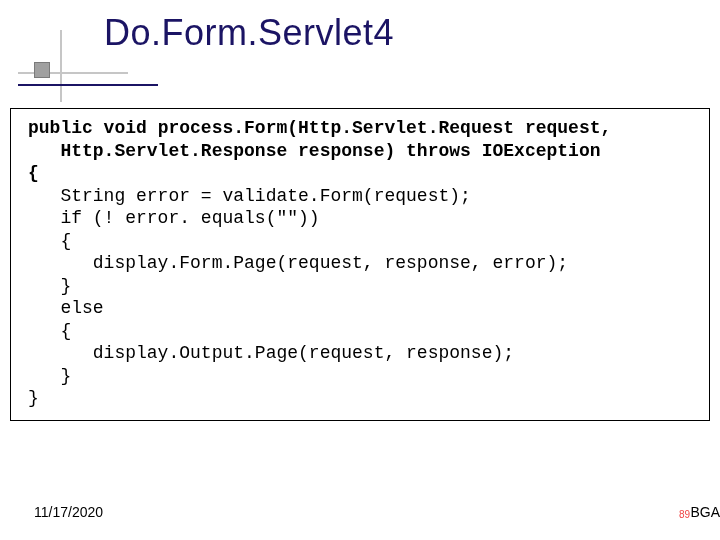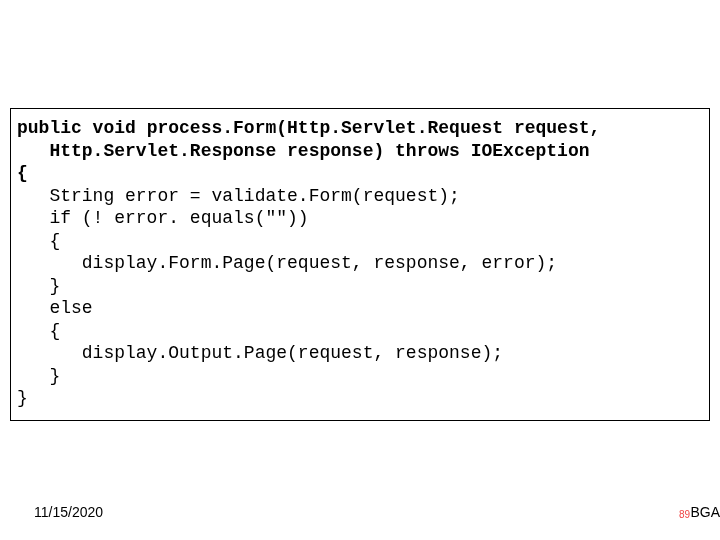--- a/index.html
+++ b/index.html
@@ -65,21 +65,21 @@
     height: 14px;
     background: #a0a0a0;
     border: 1px solid #7a7a7a;
   }
   .code-box {
     position: absolute;
     left: 10px;
     right: 10px;
     top: 108px;
     border: 1px solid #000;
-    padding: 8px 6px 10px 6px;
+    padding: 8px 6px 10px 17px;
     box-sizing: border-box;
   }
   .code {
     font-family: "Courier New", Courier, monospace;
     font-size: 18px;
     line-height: 1.25;
     color: #000;
     white-space: pre;
     margin: 0;
   }
@@ -108,34 +108,41 @@
     bottom: 20px;
     font-size: 10px;
     color: #ef4444;
   }
 </style>
 </head>
 <body>
 
 <div class="slide">
 
+  <div class="title-wrap">
+    <div class="line-v"></div>
+    <div class="line-h2"></div>
+    <div class="line-h1"></div>
+    <div class="box-small"></div>
+    <h1 class="title">Do.Form.Servlet4</h1>
+  </div>
 
   <div class="code-box">
     <pre class="code"><b><span>public void</span></b><b><span> process.Form(Http.Servlet.Request request,</span></b>
 <b><span>   Http.Servlet.Response response) </span></b><b><span>throws</span></b><b><span> IOException</span></b>
 <b><span>{</span></b>
 <span>   String error = validate.Form(request);</span>
 <span>   if (! error. equals(""))</span>
 <span>   {</span>
 <span>      display.Form.Page(request, response, error);</span>
 <span>   }</span>
 <span>   else</span>
 <span>   {</span>
 <span>      display.Output.Page(request, response);</span>
 <span>   }</span>
 <span>}</span></pre>
   </div>
 
-  <div class="footer-date">11/15/2020</div>
+  <div class="footer-date">11/17/2020</div>
   <div class="footer-center">BGA</div>
   <div class="footer-page">89</div>
 
 </div>
 
 </body></html>

